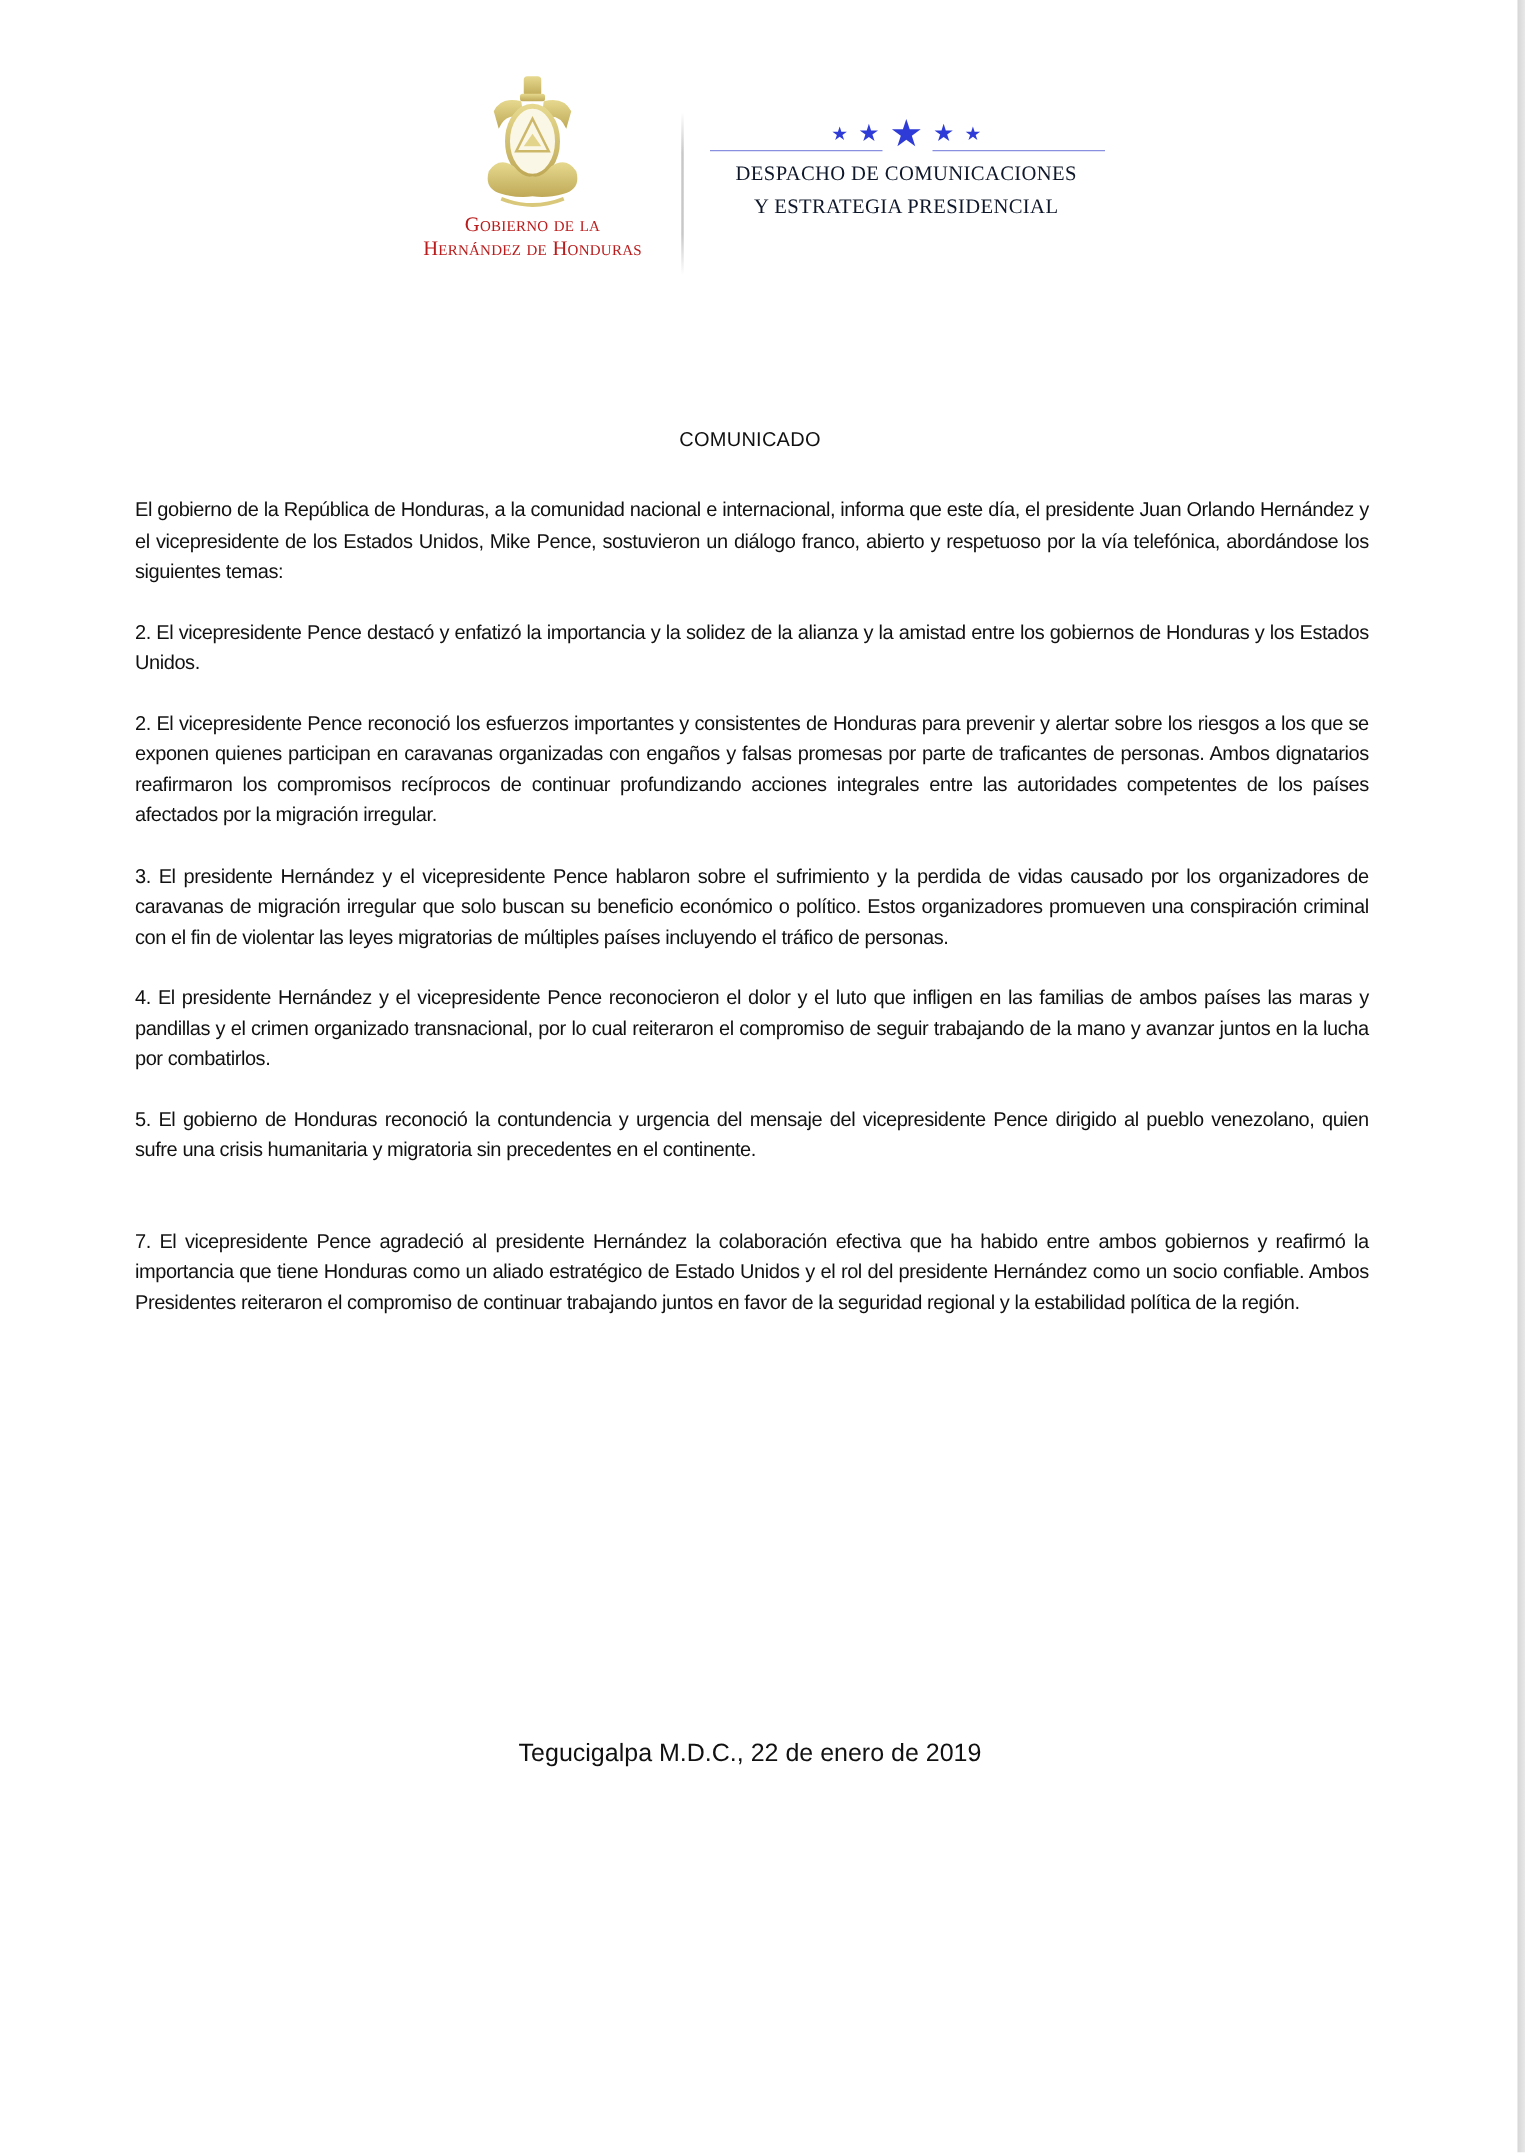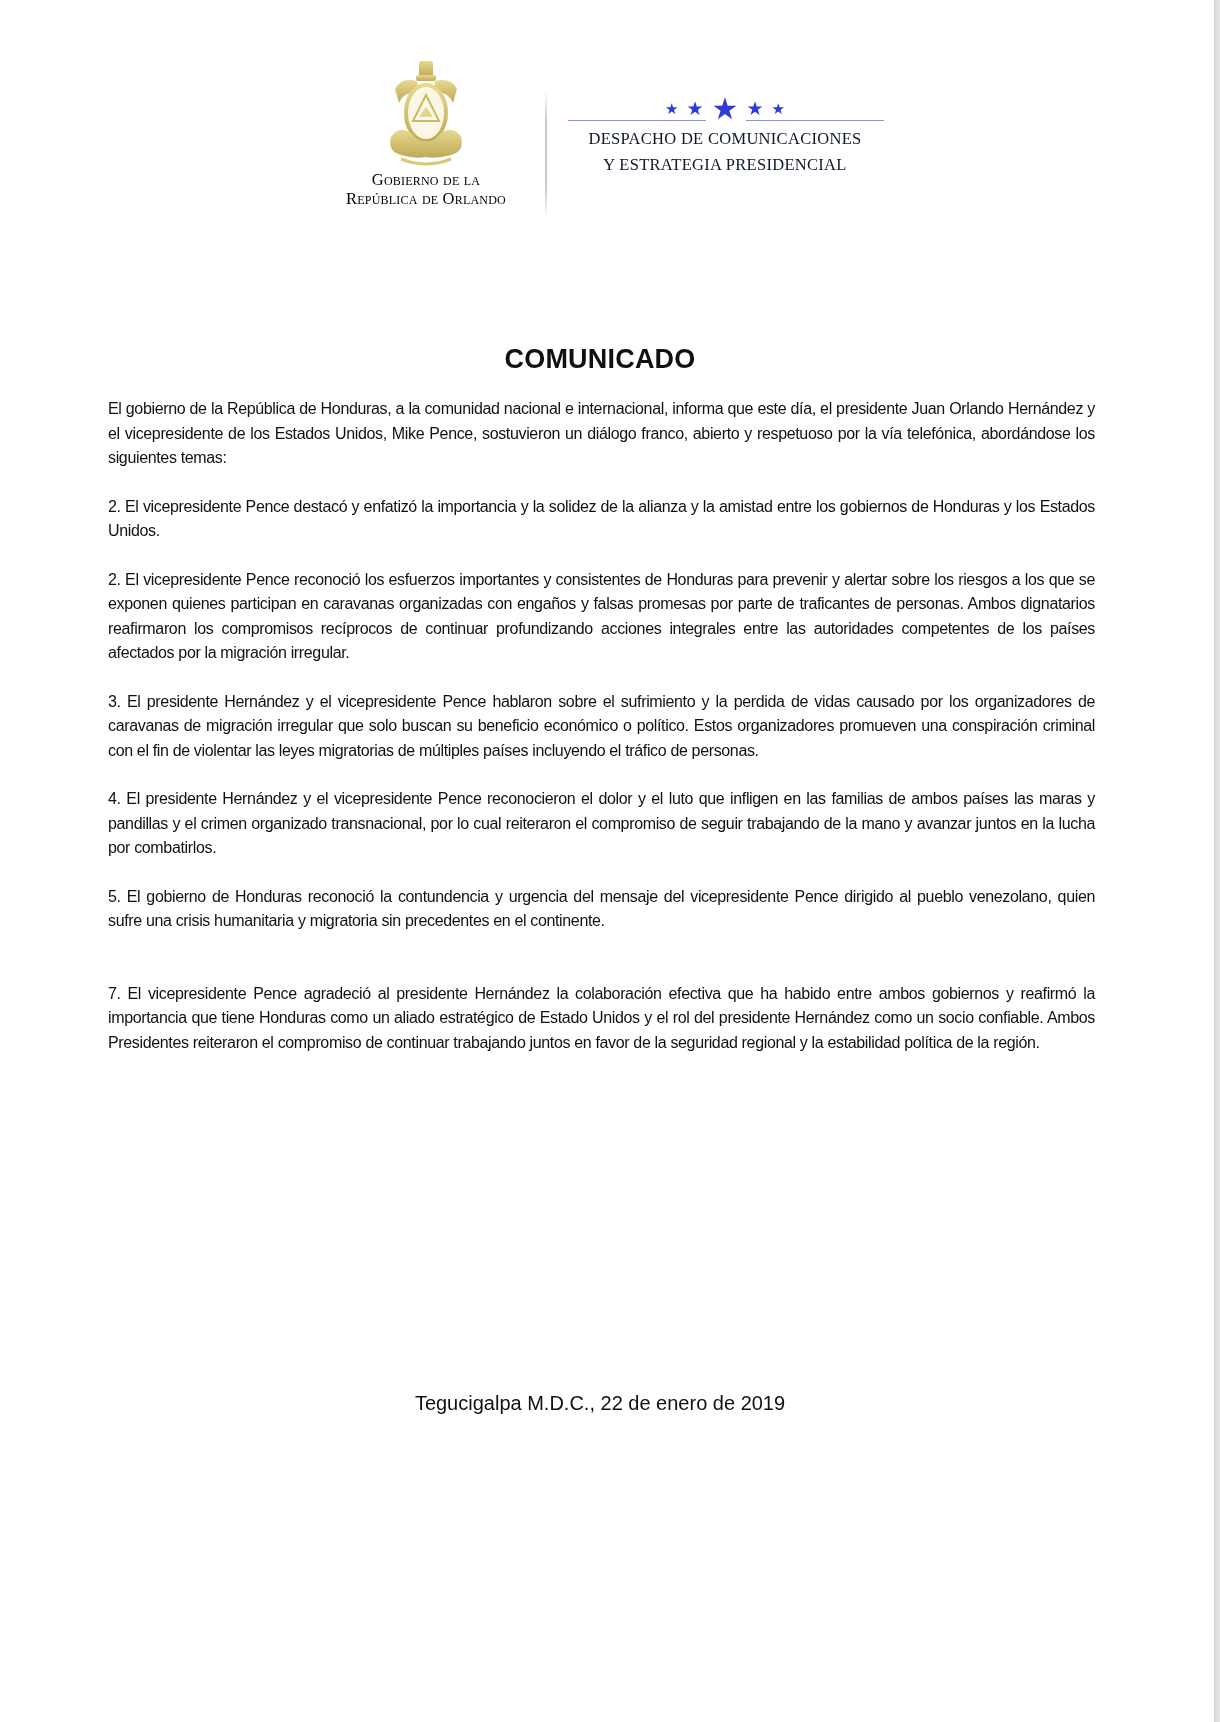--- a/index.html
+++ b/index.html
@@ -39,21 +39,21 @@
       text-align: center;
     }
     .emblem {
       display: block;
       margin: 4px auto 0 auto;
       width: 90px;
       height: 110px;
     }
     .gov-name {
       font-family: "Liberation Serif", serif;
-      color: #000000;
+      color: #b91c1c;
       font-size: 16.5px;
       line-height: 17px;
       font-variant: small-caps;
       letter-spacing: 0.2px;
       margin-top: 2px;
     }
     .divider-v {
       position: absolute;
       left: 545px;
       top: 35px;
@@ -101,22 +101,22 @@
       letter-spacing: 0.3px;
       margin-top: 6px;
     }
     
     .doc-title {
       position: absolute;
       top: 344px;
       left: 0;
       width: 1200px;
       text-align: center;
-      font-weight: bold;
-      font-size: 27px;
+      font-weight: normal;
+      font-size: 16px;
       letter-spacing: 0.2px;
     }
     .doc-body {
       position: absolute;
       top: 397px;
       left: 108px;
       width: 987px;
       font-size: 16px;
       line-height: 24.5px;
       text-align: justify;
@@ -160,21 +160,21 @@
 
       <ellipse cx="45" cy="54" rx="20" ry="28" fill="#fbf7e6" stroke="url(#goldg)" stroke-width="4"></ellipse>
 
       <path d="M45 36 L58 62 L32 62 Z" fill="none" stroke="#cdb86a" stroke-width="2"></path>
       <path d="M38 58 L45 48 L52 58 Z" fill="#e3d48c"></path>
 
       <path d="M10 78 Q18 66 30 74 Q38 84 45 82 Q52 84 60 74 Q72 66 80 78 Q84 92 70 96 Q56 100 45 98 Q34 100 20 96 Q6 92 10 78 Z" fill="url(#goldg)"></path>
       <path d="M20 100 Q45 110 70 100" fill="none" stroke="#d9c77a" stroke-width="3"></path>
     </svg>
     <div class="gov-name">Gobierno de la</div>
-    <div class="gov-name">República de Orlando</div>
+    <div class="gov-name">Hernández de Honduras</div>
   </div>
 
   <div class="divider-v"></div>
 
   <div class="despacho-block">
     <div class="stars-row">
       <div class="rule-left"></div>
       <div class="rule-right"></div>
       <div class="stars">
         <span class="star s">★</span><span class="star m">★</span><span class="star l">★</span><span class="star m">★</span><span class="star s">★</span>

